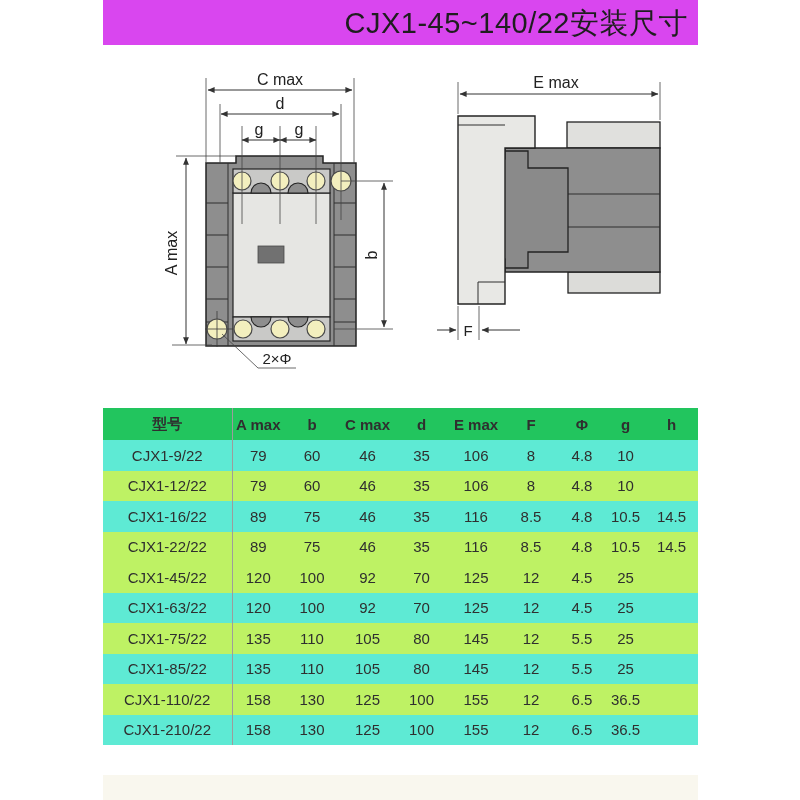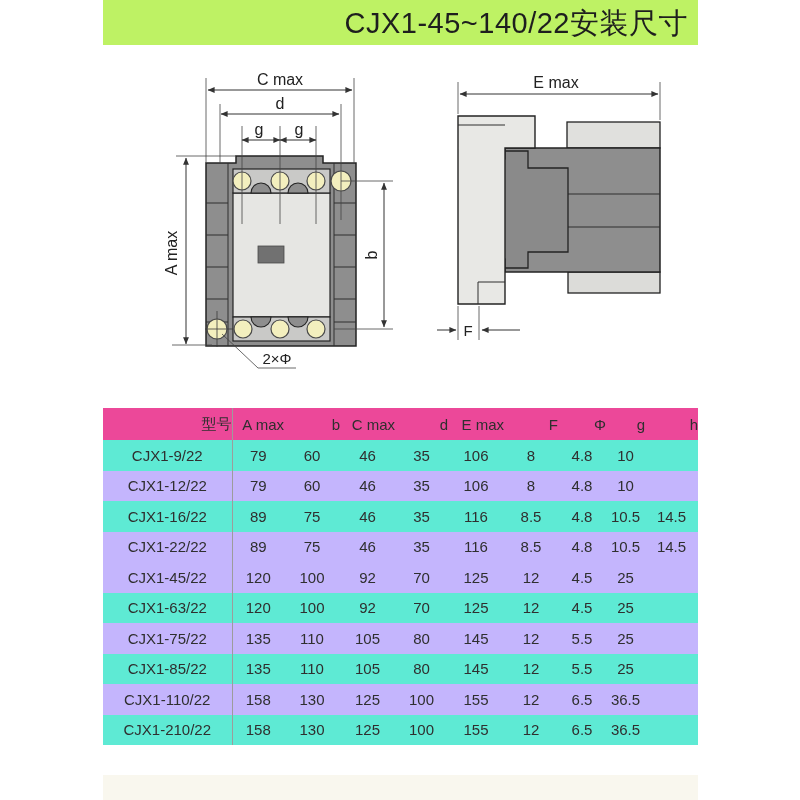--- a/index.html
+++ b/index.html
@@ -1,33 +1,33 @@
 <!DOCTYPE html>
 <html><head>
 <meta charset="utf-8">
 <style>
   html,body{margin:0;padding:0;background:#ffffff;}
   body{width:800px;height:800px;position:relative;overflow:hidden;
        font-family:"Liberation Sans","DejaVu Sans",sans-serif;color:#2a2a2a;}
 
   .title-bar{position:absolute;left:103px;top:0;width:595px;height:45px;
-             background:#bef264;z-index:1;}
+             background:#d946ef;z-index:1;}
   .title-bar .title{display:block;line-height:46px;text-align:right;padding-right:10px;
              font-size:29px;font-weight:400;color:#1e1e1e;letter-spacing:0.5px;
              white-space:nowrap;overflow:hidden;}
 
   .diagram-svg{position:absolute;left:0;top:0;width:800px;height:410px;z-index:2;}
 
   .table-wrap{position:absolute;left:103px;top:408px;width:595px;z-index:1;}
   table.spec{border-collapse:collapse;table-layout:fixed;width:595px;
              font-size:15px;color:#2f2f2f;}
-  table.spec th{height:32px;font-weight:400;background:#ec4899;text-align:right;padding:0;}
+  table.spec th{height:32px;font-weight:700;background:#22c55e;text-align:center;padding:0;}
   table.spec td{height:30.5px;text-align:center;padding:0;white-space:nowrap;}
   table.spec tr.base td{background:#5eead4;}
-  table.spec tr.alt  td{background:#c4b5fd;}
+  table.spec tr.alt  td{background:#bef264;}
   .divider{border-right:1px solid #9c9c9c;}
   .bottom-strip{position:absolute;left:103px;top:775px;width:595px;height:25px;
                 background:#f9f7ee;z-index:0;}
 
   svg text{font-family:"Liberation Sans","DejaVu Sans",sans-serif;fill:#222;}
 </style>
 </head>
 <body>
 
 <div class="title-bar">

